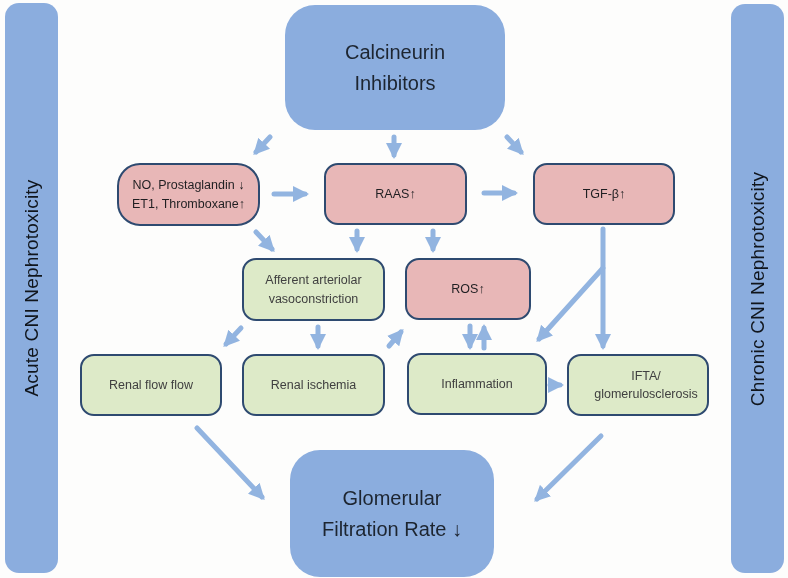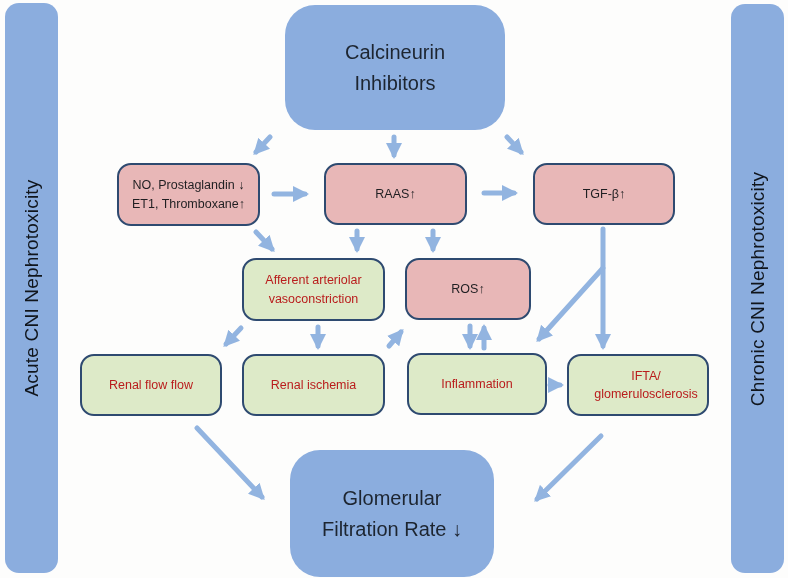--- a/index.html
+++ b/index.html
@@ -67,21 +67,21 @@
     background:var(--pink-fill,#e8b7b7);
     border:2.5px solid var(--node-border,#2e4a70);
     border-radius:14px;
     color:#201f22;
     font-size:12.5px;
   }
   .node.green{
     background:var(--green-fill,#ddeac8);
     border:2.5px solid var(--node-border,#2e4a70);
     border-radius:14px;
-    color:#b91c1c;
+    color:#404040;
     font-size:12.5px;
   }
 </style>
 </head>
 <body>
 
 <div class="canvas">
 
   <svg class="edges" width="788" height="578" viewBox="0 0 788 578" xmlns="http://www.w3.org/2000/svg">
     <defs>
@@ -115,21 +115,21 @@
 
   <div class="vbar" style="left:731px;top:4px;width:53px;height:569px;">
     <span class="lbl">Chronic CNI Nephrotoxicity</span>
   </div>
 
   <div class="node big" style="left:285px;top:5px;width:220px;height:125px;justify-content:center;">
     <span class="lbl">Calcineurin
 Inhibitors</span>
   </div>
 
-  <div class="node pink" style="left:117px;top:163px;width:143px;height:63px;">
+  <div class="node pink" style="left:117px;top:163px;width:143px;height:63px;border-radius:23px;">
     <span class="lbl">NO, Prostaglandin ↓
 ET1, Thromboxane↑</span>
   </div>
 
   <div class="node pink" style="left:324px;top:163px;width:143px;height:62px;">
     <span class="lbl">RAAS↑</span>
   </div>
 
   <div class="node pink" style="left:533px;top:163px;width:142px;height:62px;">
     <span class="lbl">TGF-β↑</span>

